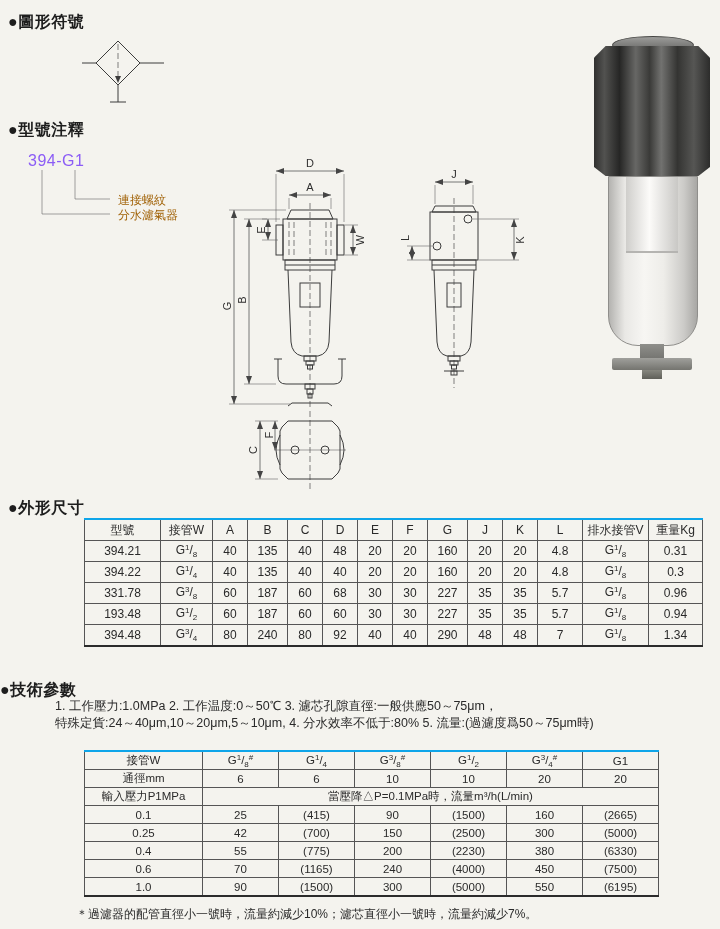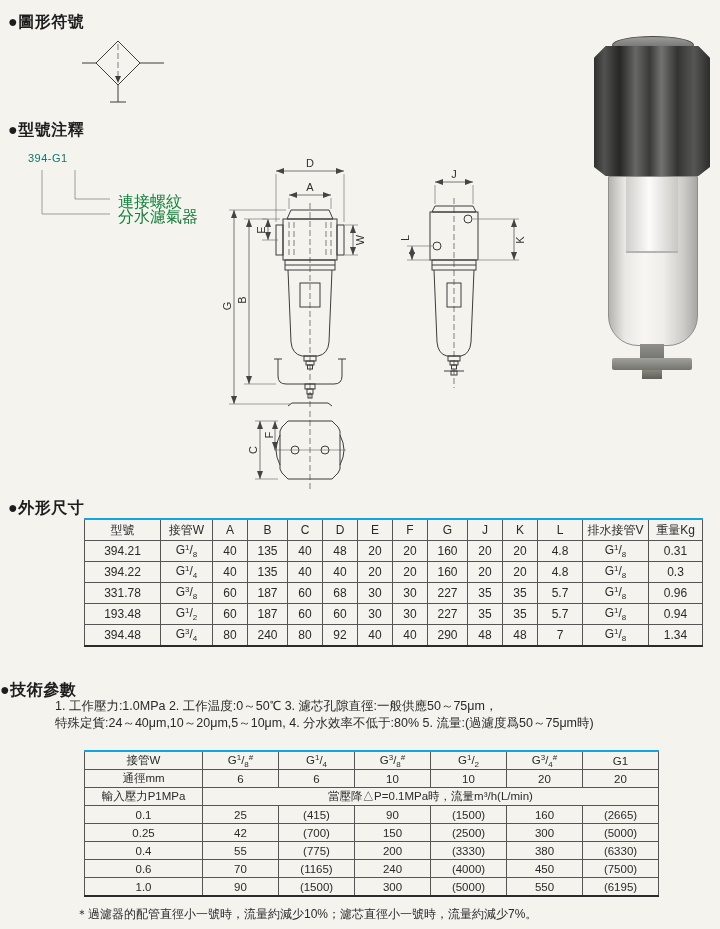--- a/index.html
+++ b/index.html
@@ -2,22 +2,22 @@
 <html><head>
 <meta charset="utf-8">
 <style>
   html,body{margin:0;padding:0;}
   body{
     width:720px;height:929px;position:relative;overflow:hidden;
     background:#f4f3ee;color:#2f2f2f;
     font-family:"Liberation Sans", sans-serif;
   }
   .sec-title{position:absolute;font-size:16px;font-weight:bold;letter-spacing:.5px;color:#1d1d1d;}
-  .model-code{position:absolute;font-size:11px;color:#0f766e;letter-spacing:.5px;}
-  .anno-label{position:absolute;font-size:16px;color:#15803d;}
+  .model-code{position:absolute;font-size:16px;color:#8b5cf6;letter-spacing:.5px;}
+  .anno-label{position:absolute;font-size:12px;color:#a16207;}
   svg{position:absolute;overflow:visible;}
   .ln{stroke:#3c3c3c;stroke-width:1;fill:none;}
   .dash{stroke:#4a4a4a;stroke-width:.7;fill:none;stroke-dasharray:6 3;}
   .dim{stroke:#555;stroke-width:.8;fill:none;}
   .ext{stroke:#666;stroke-width:.6;fill:none;}
   .dimtxt{font-size:11px;fill:#2f2f2f;font-family:"Liberation Sans",sans-serif;}
   table{border-collapse:collapse;table-layout:fixed;position:absolute;background:transparent;}
   #dims-table{left:84px;top:518px;width:618px;font-size:12px;}
   #flow-table{left:84px;top:750px;width:574px;font-size:11.5px;}
   td,th{border:1px solid #555;text-align:center;vertical-align:middle;padding:0;font-weight:normal;color:#2a2a2a;}
@@ -359,21 +359,21 @@
         <td>150</td>
         <td>(2500)</td>
         <td>300</td>
         <td>(5000)</td>
       </tr>
       <tr>
         <td>0.4</td>
         <td>55</td>
         <td>(775)</td>
         <td>200</td>
-        <td>(3330)</td>
+        <td>(2230)</td>
         <td>380</td>
         <td>(6330)</td>
       </tr>
       <tr>
         <td>0.6</td>
         <td>70</td>
         <td>(1165)</td>
         <td>240</td>
         <td>(4000)</td>
         <td>450</td>

